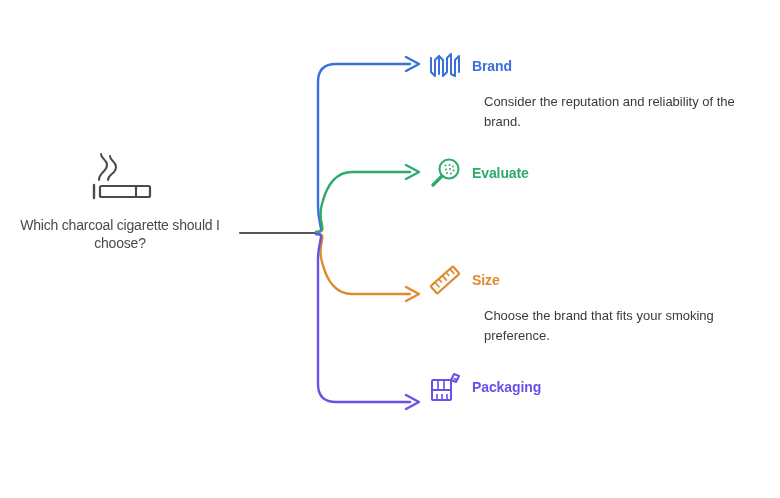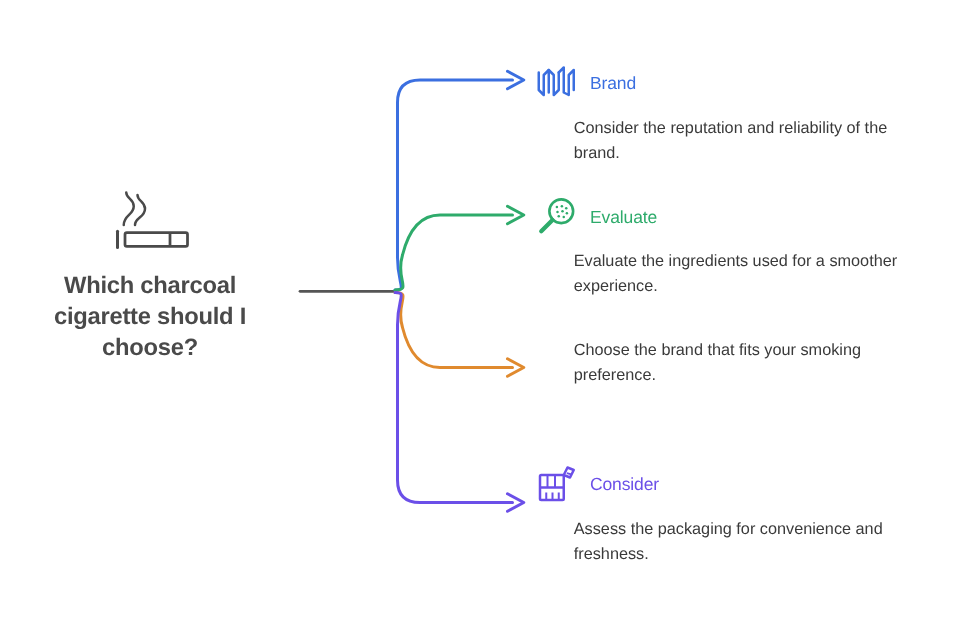--- a/index.html
+++ b/index.html
@@ -18,22 +18,22 @@
     left:10px; top:150px;
     width:220px;
     text-align:center;
   }
   .cig-icon{
     width:86px;height:52px;
     margin:0 auto 14px auto;
     display:block;
   }
   .question{
-    font-size:19px;
-    font-weight:bold;
+    font-size:14px;
+    font-weight:normal;
     color:#4a4a4a;
     line-height:1.32;
     letter-spacing:-0.2px;
   }
 
   
   .connectors{
     position:absolute;
     left:0;top:0;
     width:780px;height:498px;
@@ -52,26 +52,26 @@
     gap:10px;
     height:36px;
   }
   .item-icon{
     width:34px;height:34px;
     flex:0 0 34px;
     display:block;
   }
   .item-label{
     font-size:14px;
-    font-weight:normal;
+    font-weight:bold;
     letter-spacing:-0.1px;
   }
   .item-desc{
     margin-top:8px;
-    margin-left:31px;
+    margin-left:56px;
     font-size:13px;
     color:#3a3a3a;
     line-height:1.55;
     width:272px;
   }
 
   #item-brand{ top:48px; }
   #item-quality{ top:155px; }
   #item-size{ top:262px; }
   #item-packaging{ top:369px; }
@@ -140,24 +140,38 @@
           <circle cx="25" cy="10.5" r="1"></circle>
             <circle cx="18" cy="13.5" r="1"></circle>
           <circle cx="22" cy="13" r="1"></circle>
             <circle cx="25.5" cy="14.5" r="1"></circle>
           <circle cx="19" cy="17" r="1"></circle>
             <circle cx="23" cy="17.5" r="1"></circle>
         </g>
       </svg>
       <span class="item-label" style="color:#2eab6b">Evaluate</span>
     </div>
-    <div class="item-desc">Evaluate the ingredients used for a smoother experience.</div>
   </div>
 
   <div class="item" id="item-size">
+    <div class="item-head">
+      <svg class="item-icon" viewBox="0 0 34 34" xmlns="http://www.w3.org/2000/svg">
+        <g transform="rotate(-42 17 17)">
+          <rect x="2" y="12" width="30" height="10" rx="1" fill="none" stroke="#e08a2e" stroke-width="2.1"></rect>
+          <g stroke="#e08a2e" stroke-width="1.7" stroke-linecap="round">
+            <line x1="8" y1="12" x2="8" y2="18"></line>
+            <line x1="13" y1="12" x2="13" y2="16"></line>
+            <line x1="18" y1="12" x2="18" y2="18"></line>
+            <line x1="23" y1="12" x2="23" y2="16"></line>
+            <line x1="28" y1="12" x2="28" y2="18"></line>
+          </g>
+        </g>
+      </svg>
+      <span class="item-label" style="color:#e08a2e">Size</span>
+    </div>
     <div class="item-desc">Choose the brand that fits your smoking preference.</div>
   </div>
 
   <div class="item" id="item-packaging">
     <div class="item-head">
       <svg class="item-icon" viewBox="0 0 34 34" xmlns="http://www.w3.org/2000/svg">
         <g fill="none" stroke="#6b4fe8" stroke-width="2" stroke-linejoin="round">
 
           <rect x="4" y="10" width="19" height="20" rx="1"></rect>
 
@@ -166,18 +180,17 @@
           <line x1="16" y1="10" x2="16" y2="20" stroke-width="1.6"></line>
 
           <line x1="9" y1="24" x2="9" y2="30" stroke-width="1.6"></line>
           <line x1="14" y1="24" x2="14" y2="30" stroke-width="1.6"></line>
           <line x1="19" y1="24" x2="19" y2="30" stroke-width="1.6"></line>
 
           <path d="M23,10 L26,4 L31,6 L28,12 Z"></path>
           <line x1="25.5" y1="8.5" x2="29" y2="9.5" stroke-width="1.6"></line>
         </g>
       </svg>
-      <span class="item-label" style="color:#6b4fe8">Consider</span>
+      <span class="item-label" style="color:#6b4fe8">Packaging</span>
     </div>
-    <div class="item-desc">Assess the packaging for convenience and freshness.</div>
   </div>
 
 </div>
 
 </body></html>

